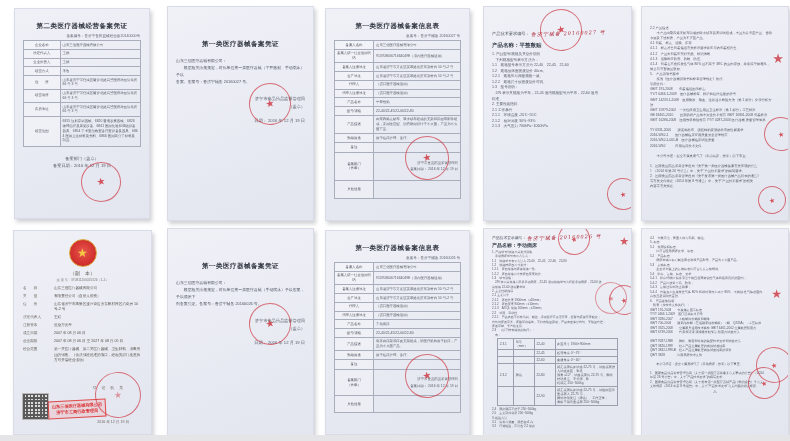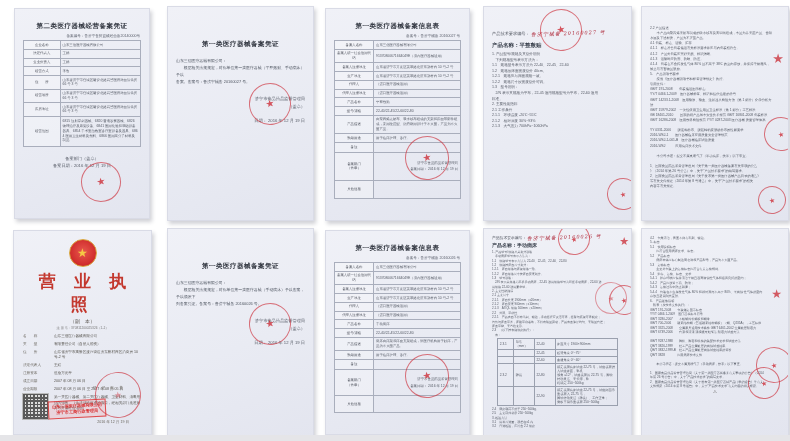--- a/index.html
+++ b/index.html
@@ -278,21 +278,20 @@
     <div class="seal small" style="width:26px;height:26px;right:2px;bottom:6px;">
       <span class="star">★</span>
     </div>
   </div>
 
   <div class="doc" id="docF" style="left:13px;top:230px;width:139px;height:205px;">
     <div class="pad" style="padding:6px 9px;">
       <div class="emblem">
         <span>★</span>
       </div>
-      <div class="lic-title">营 业 执 照</div>
       <div class="lic-copy">（副　本）</div>
       <div class="lic-reg">注 册 号：370811200025326（1-1）</div>
       <div class="lrow">
           <span class="ll">名　　称</span>
           <span class="lv">山东三信医疗器械有限公司</span>
         </div>
       <div class="lrow">
           <span class="ll">类　　型</span>
           <span class="lv">有限责任公司（自然人独资）</span>
         </div>

